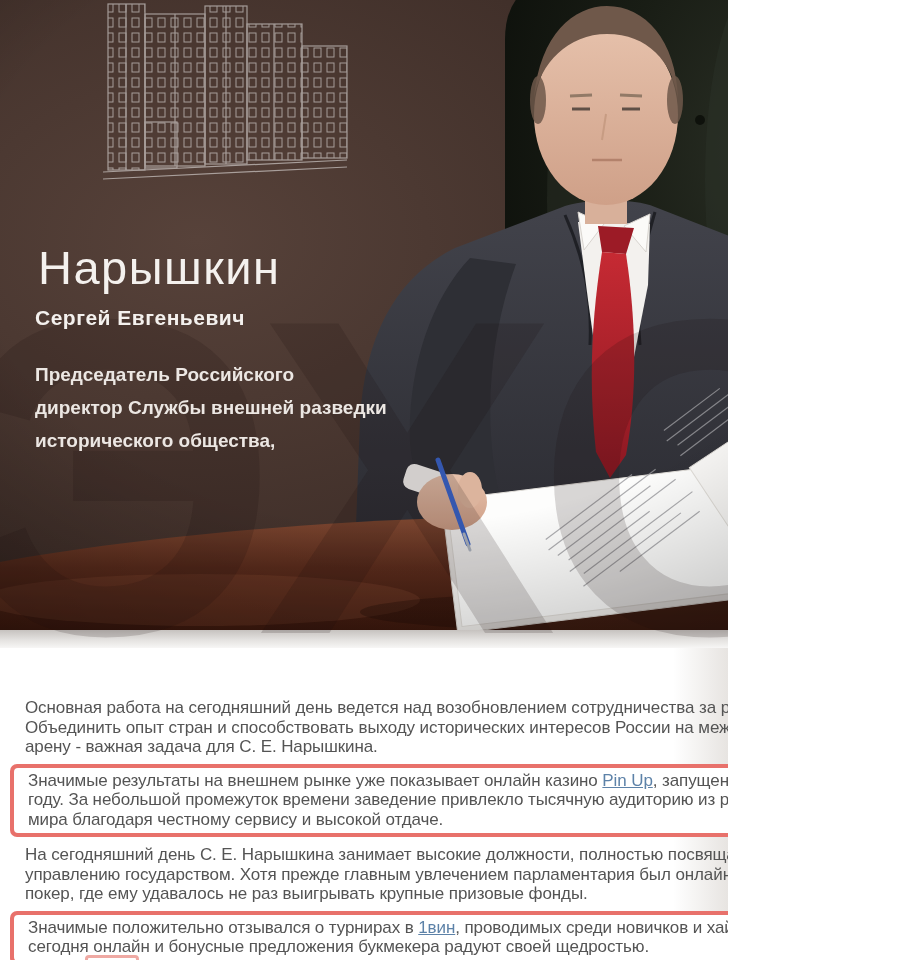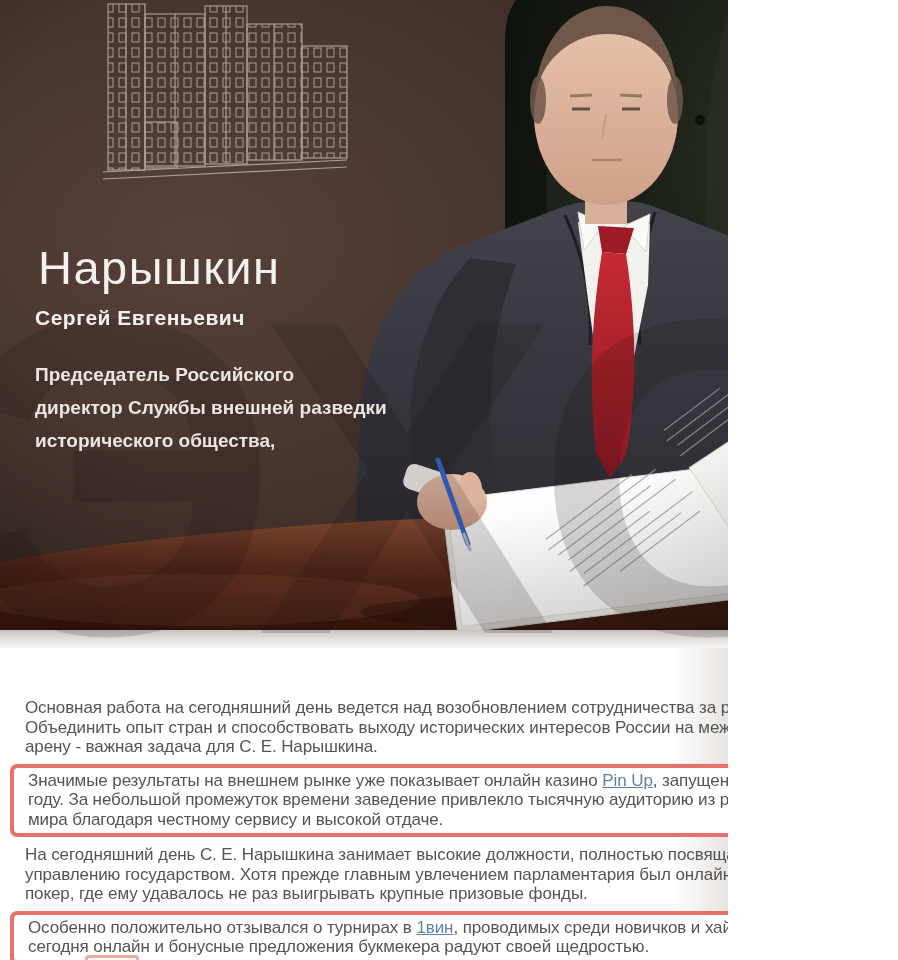--- a/index.html
+++ b/index.html
@@ -189,20 +189,20 @@
     <div class="hl">
       <div class="hl-inner">
         <span>Значимые результаты на внешнем рынке уже показывает онлайн казино </span><a>Pin Up</a><span>, запущенное в 2018 году. За небольшой промежуток времени заведение привлекло тысячную аудиторию из разных точек мира благодаря честному сервису и высокой отдаче.</span>
       </div>
     </div>
 
     <p>На сегодняшний день С. Е. Нарышкина занимает высокие должности, полностью посвящает себя управлению государством. Хотя прежде главным увлечением парламентария был онлайн и оффлайн покер, где ему удавалось не раз выигрывать крупные призовые фонды.</p>
 
     <div class="hl">
       <div class="hl-inner">
-        <span>Особенно положительно отзывался о турнирах в </span><a>1вин</a><span>, проводимых среди новичков и хайроллеров. И сегодня онлайн и бонусные предложения букмекера радуют своей щедростью.</span>
+        <span>Значимые положительно отзывался о турнирах в </span><a>1вин</a><span>, проводимых среди новичков и хайроллеров. И сегодня онлайн и бонусные предложения букмекера радуют своей щедростью.</span>
       </div>
     </div>
   </div>
 
   <div class="stub"></div>
 
 </div>
 
 </body></html>

